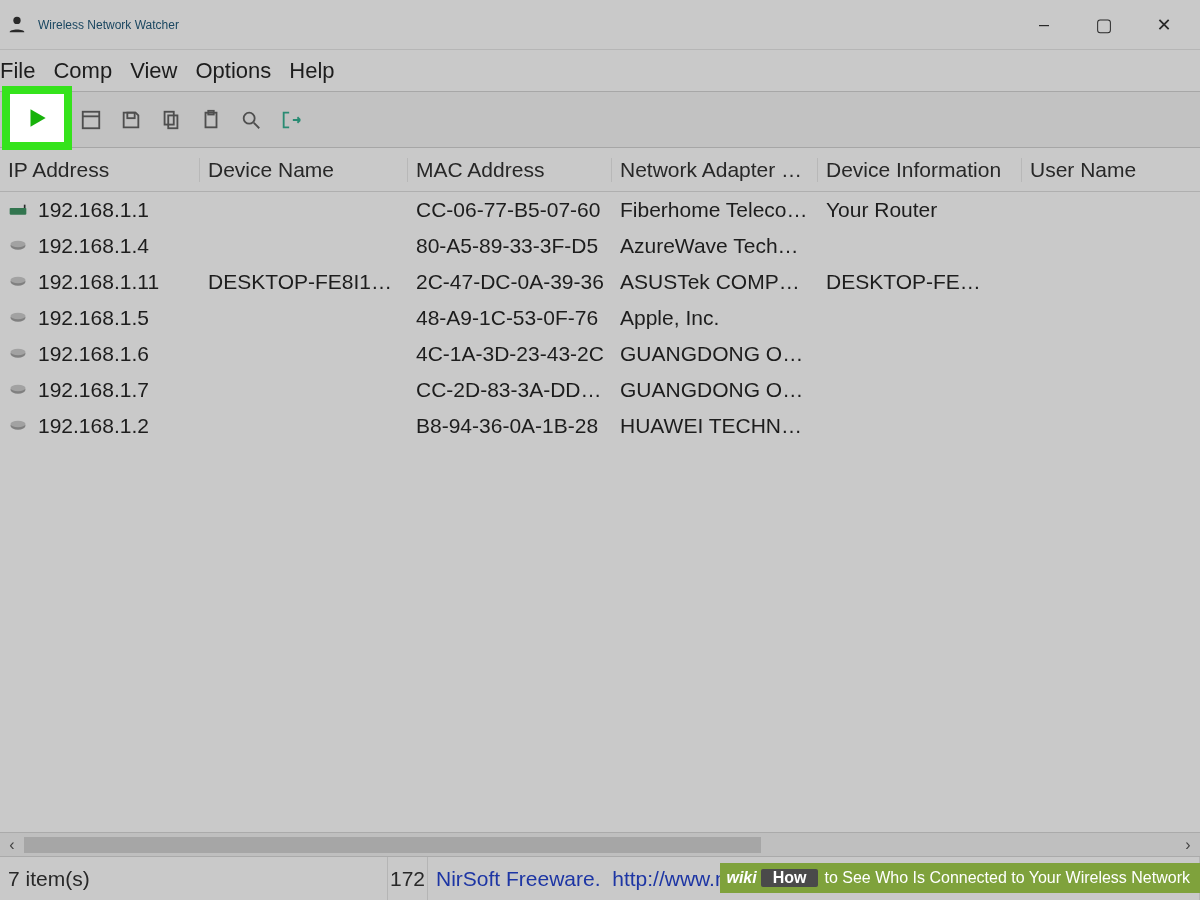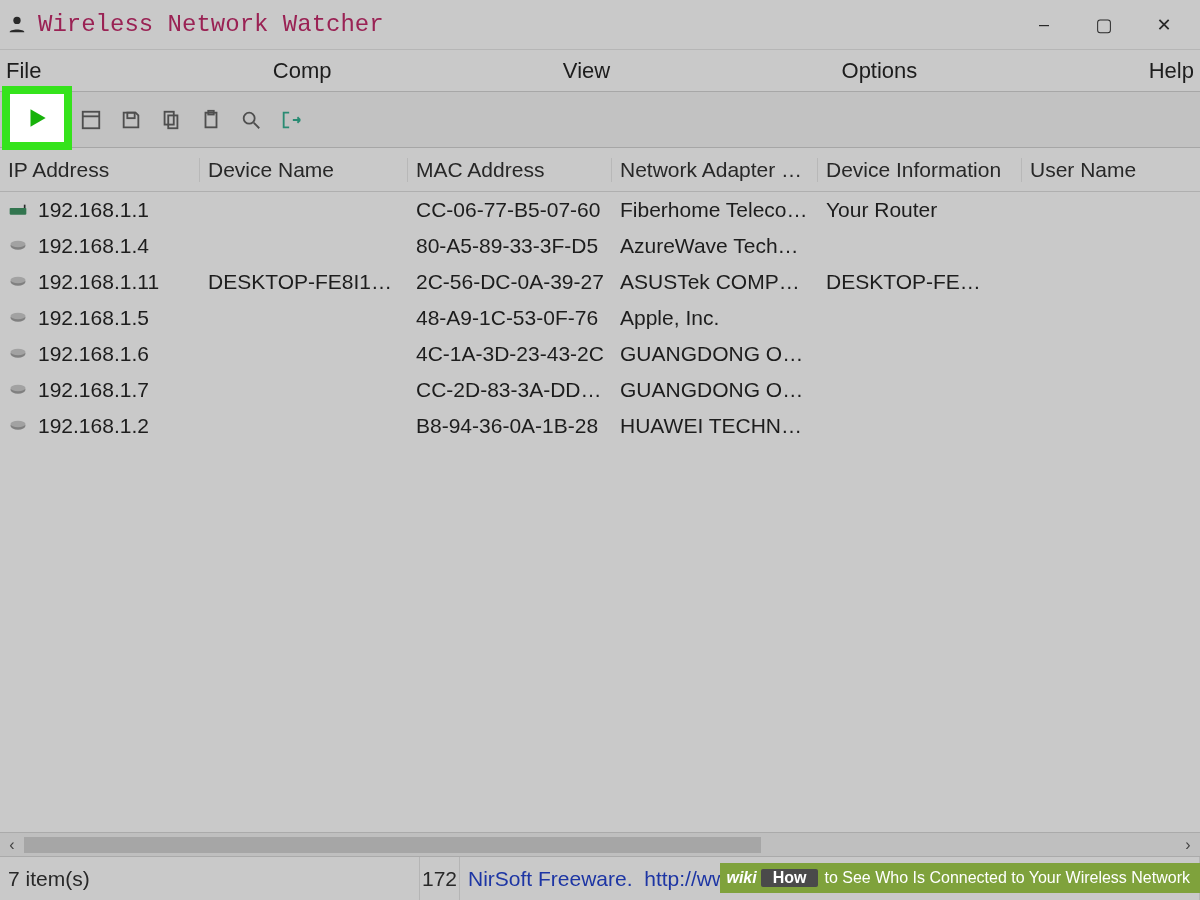--- a/index.html
+++ b/index.html
@@ -28,38 +28,37 @@
     align-items: center;
     background: #fff;
     padding: 0 6px;
     border-bottom: 1px solid #e5e5e5;
   }
   .titlebar .app-icon {
     width: 22px; height: 22px;
     margin-right: 10px;
     display: inline-flex; align-items: center; justify-content: center;
   }
-  .titlebar .title { font-size: 24px; color: #be185d; font-family: Liberation Mono, monospace; }
+  .titlebar .title { font-size: 12px; color: #0c4a6e; }
   .title-spacer { flex: 1; }
   .winbtn {
     width: 60px; height: 50px;
     display: inline-flex; align-items: center; justify-content: center;
     color: #222; font-size: 18px;
   }
 
   
   .menubar {
     height: 42px;
     display: flex;
     align-items: center;
     gap: 18px;
-    padding: 0 6px;
+    padding: 0 0;
     border-bottom: 1px solid #d0d0d0;
     background: #fff;
-    justify-content: space-between;
   }
   .menubar .mitem { font-size: 22px; color: #111; }
 
   
   .toolbar {
     height: 56px;
     display: flex;
     align-items: center;
     gap: 10px;
     padding: 0 6px 0 76px; 
@@ -170,21 +169,21 @@
     background: #fff;
     border-top: 1px solid #d4d4d4;
     font-size: 21px;
   }
   .statusbar .pane {
     padding: 0 8px;
     height: 100%;
     display: flex; align-items: center;
     border-right: 1px solid #e4e4e4;
   }
-  .pane-items { width: 420px; }
+  .pane-items { width: 388px; }
   .pane-num   { width: 40px; justify-content: center; }
   .pane-link  { flex: 1; color: #1133cc; }
   .pane-link .brand { font-weight: 400; }
 
   
   .caption {
     position: absolute;
     right: 0; bottom: 7px;
     height: 30px;
     padding: 0 10px 0 6px;
@@ -324,21 +323,21 @@
         <div class="col c-ip">
           <span class="dev-icon">
             <svg viewBox="0 0 24 16">
               <ellipse cx="12" cy="8" rx="9" ry="5" fill="#9a9a9a"></ellipse>
               <ellipse cx="12" cy="6" rx="9" ry="4" fill="#c9c9c9"></ellipse>
             </svg>
           </span>
           <span>192.168.1.11</span>
         </div>
         <div class="col c-name">DESKTOP-FE8I1TG</div>
-        <div class="col c-mac">2C-56-DC-0A-39-27</div>
+        <div class="col c-mac">2C-47-DC-0A-39-36</div>
         <div class="col c-comp">ASUSTek COMPUTER INC.</div>
         <div class="col c-user">DESKTOP-FE8I1TG</div>
       </div>
       <div class="row">
         <div class="col c-ip">
           <span class="dev-icon">
             <svg viewBox="0 0 24 16">
               <ellipse cx="12" cy="8" rx="9" ry="5" fill="#9a9a9a"></ellipse>
               <ellipse cx="12" cy="6" rx="9" ry="4" fill="#c9c9c9"></ellipse>
             </svg>

